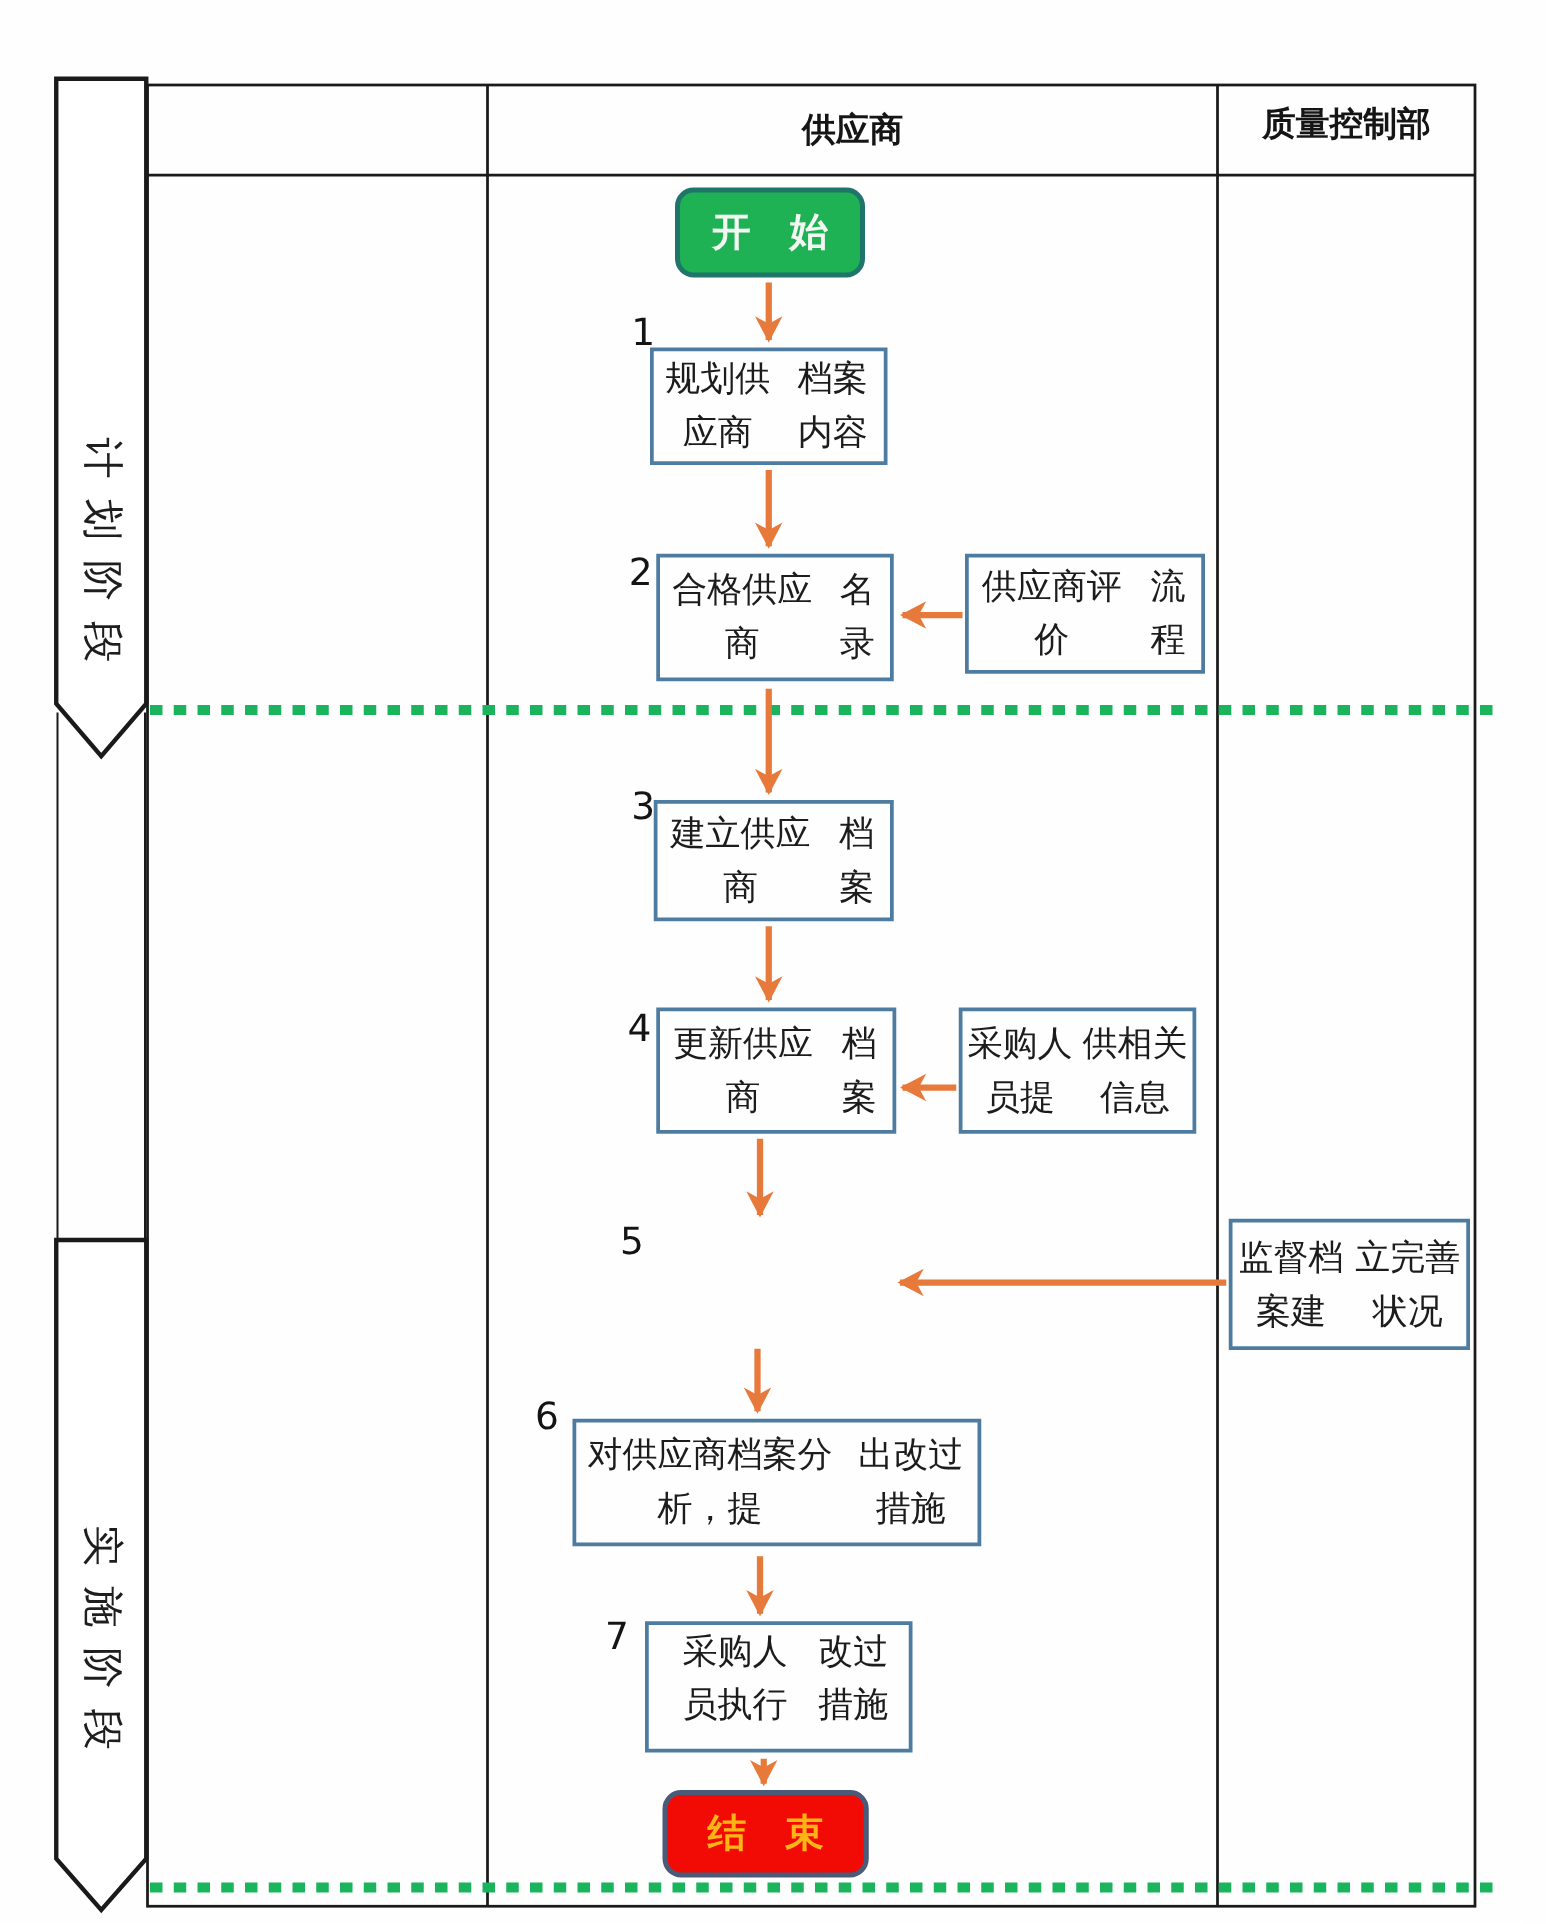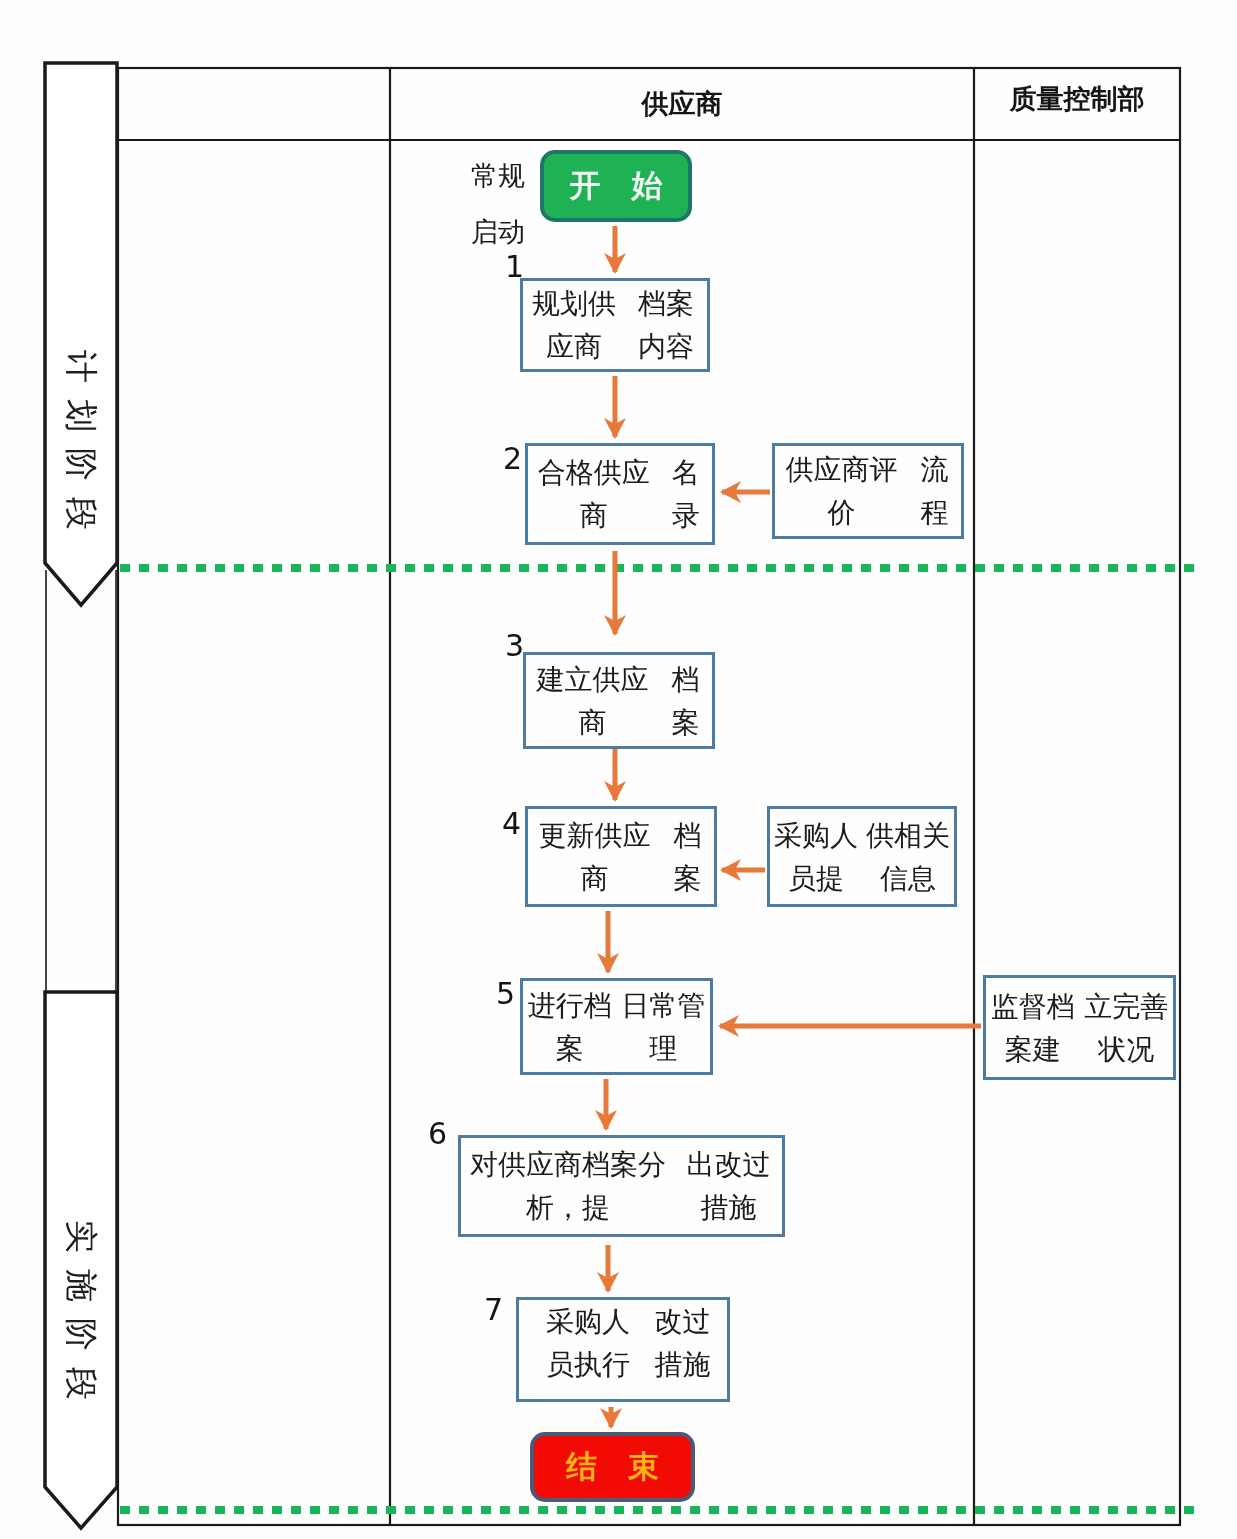--- a/index.html
+++ b/index.html
@@ -89,24 +89,20 @@
       <line class="arrow-line" marker-end="url(#ah)" x1="611" y1="1407" x2="611" y2="1427"></line>
     </g>
   </svg>
 
   <div class="hcell" style="left:390px;top:68px;width:584px;height:72px;">供应商</div>
   <div class="hcell" style="left:974px;top:68px;width:206px;height:61px;">质量控制部</div>
 
   <div class="vtext" style="left:-69px;top:424px;">计划阶段</div>
   <div class="vtext" style="left:-69px;top:1294px;">实施阶段</div>
 
-  <div class="note" style="left:458px;top:148px;width:80px;">
-    <div>常规</div>
-    <div>启动</div>
-  </div>
 
   <div class="pill start" style="left:540px;top:150px;width:152px;height:72px;">开　始</div>
   <div class="pill end" style="left:530px;top:1432px;width:165px;height:70px;">结　束</div>
 
   <div class="num" style="left:505px;top:249px;">1</div>
   <div class="box" style="left:520px;top:278px;width:190px;height:94px;">
     <div>规划供应商</div>
     <div>档案内容</div>
   </div>
 
@@ -115,41 +111,37 @@
     <div>合格供应商</div>
     <div>名录</div>
   </div>
 
   <div class="box" style="left:772px;top:443px;width:192px;height:96px;">
     <div>供应商评价</div>
     <div>流程</div>
   </div>
 
   <div class="num" style="left:505px;top:628px;">3</div>
-  <div class="box" style="left:523px;top:640px;width:192px;height:97px;margin-top:12px;">
+  <div class="box" style="left:523px;top:640px;width:192px;height:97px;">
     <div>建立供应商</div>
     <div>档案</div>
   </div>
 
   <div class="num" style="left:502px;top:806px;">4</div>
   <div class="box" style="left:525px;top:806px;width:192px;height:101px;">
     <div>更新供应商</div>
     <div>档案</div>
   </div>
 
   <div class="box" style="left:767px;top:806px;width:190px;height:101px;font-family:Liberation Serif, serif;">
     <div>采购人员提</div>
     <div>供相关信息</div>
   </div>
 
   <div class="num" style="left:496px;top:976px;">5</div>
-  <div class="box" style="left:520px;top:978px;width:193px;height:97px;">
-    <div>进行档案</div>
-    <div>日常管理</div>
-  </div>
 
   <div class="box" style="left:983px;top:975px;width:193px;height:105px;">
     <div>监督档案建</div>
     <div>立完善状况</div>
   </div>
 
   <div class="num" style="left:428px;top:1116px;">6</div>
   <div class="box" style="left:458px;top:1135px;width:327px;height:102px;">
     <div>对供应商档案分析，提</div>
     <div>出改过措施</div>

